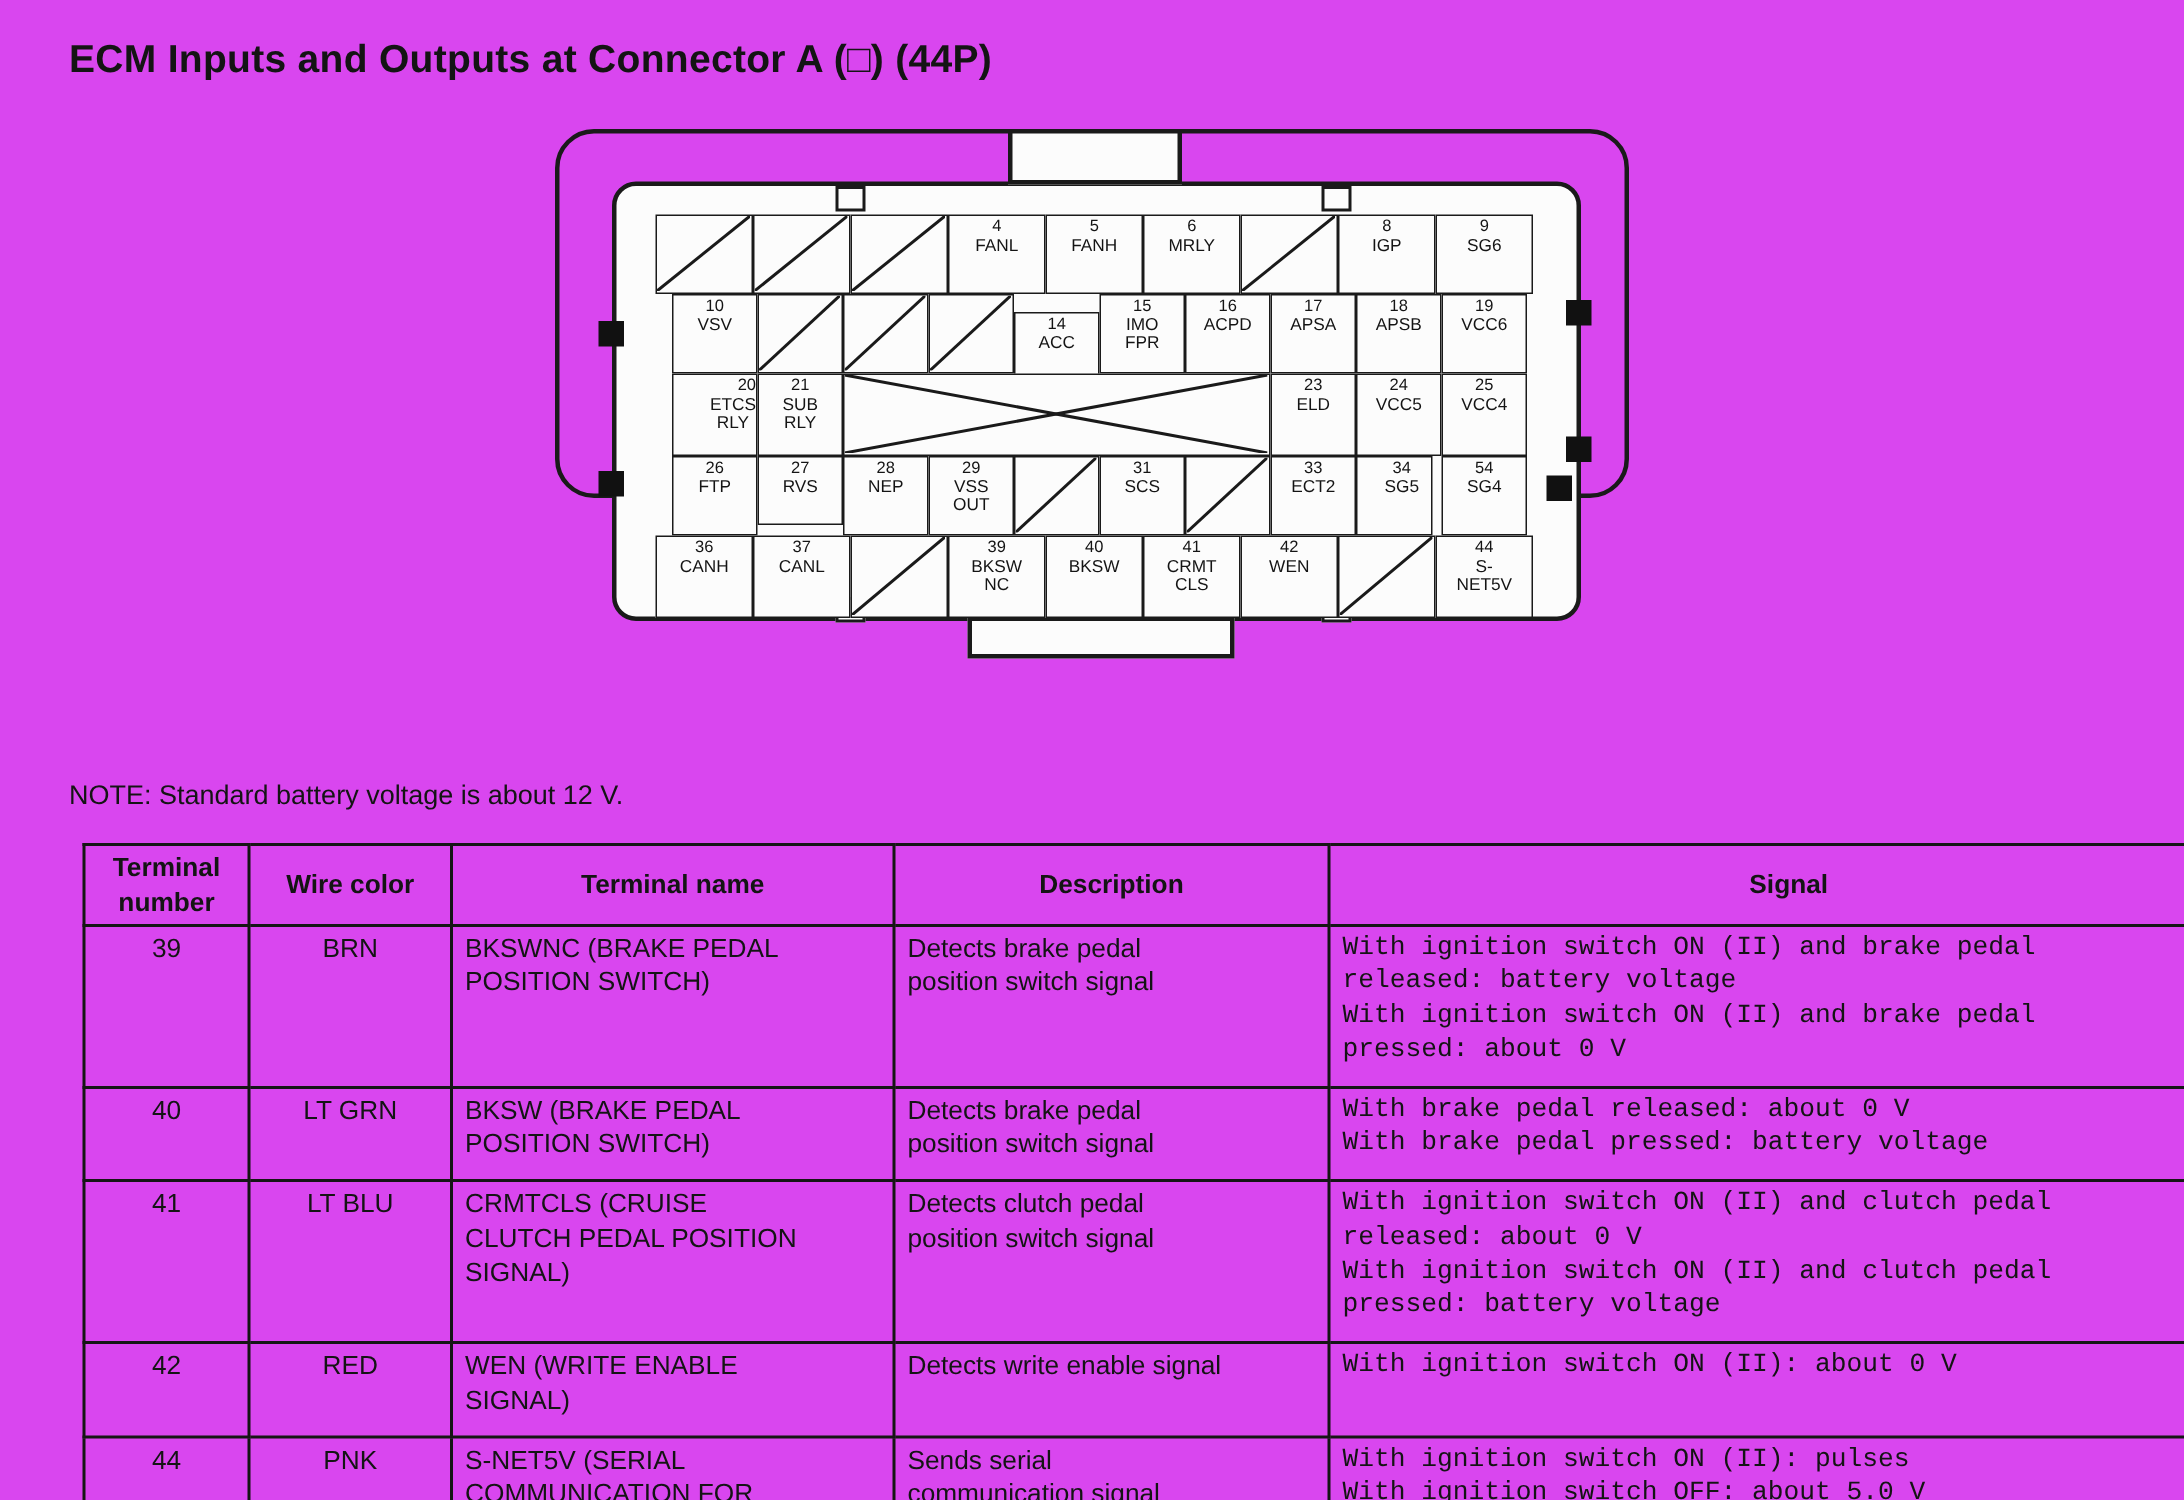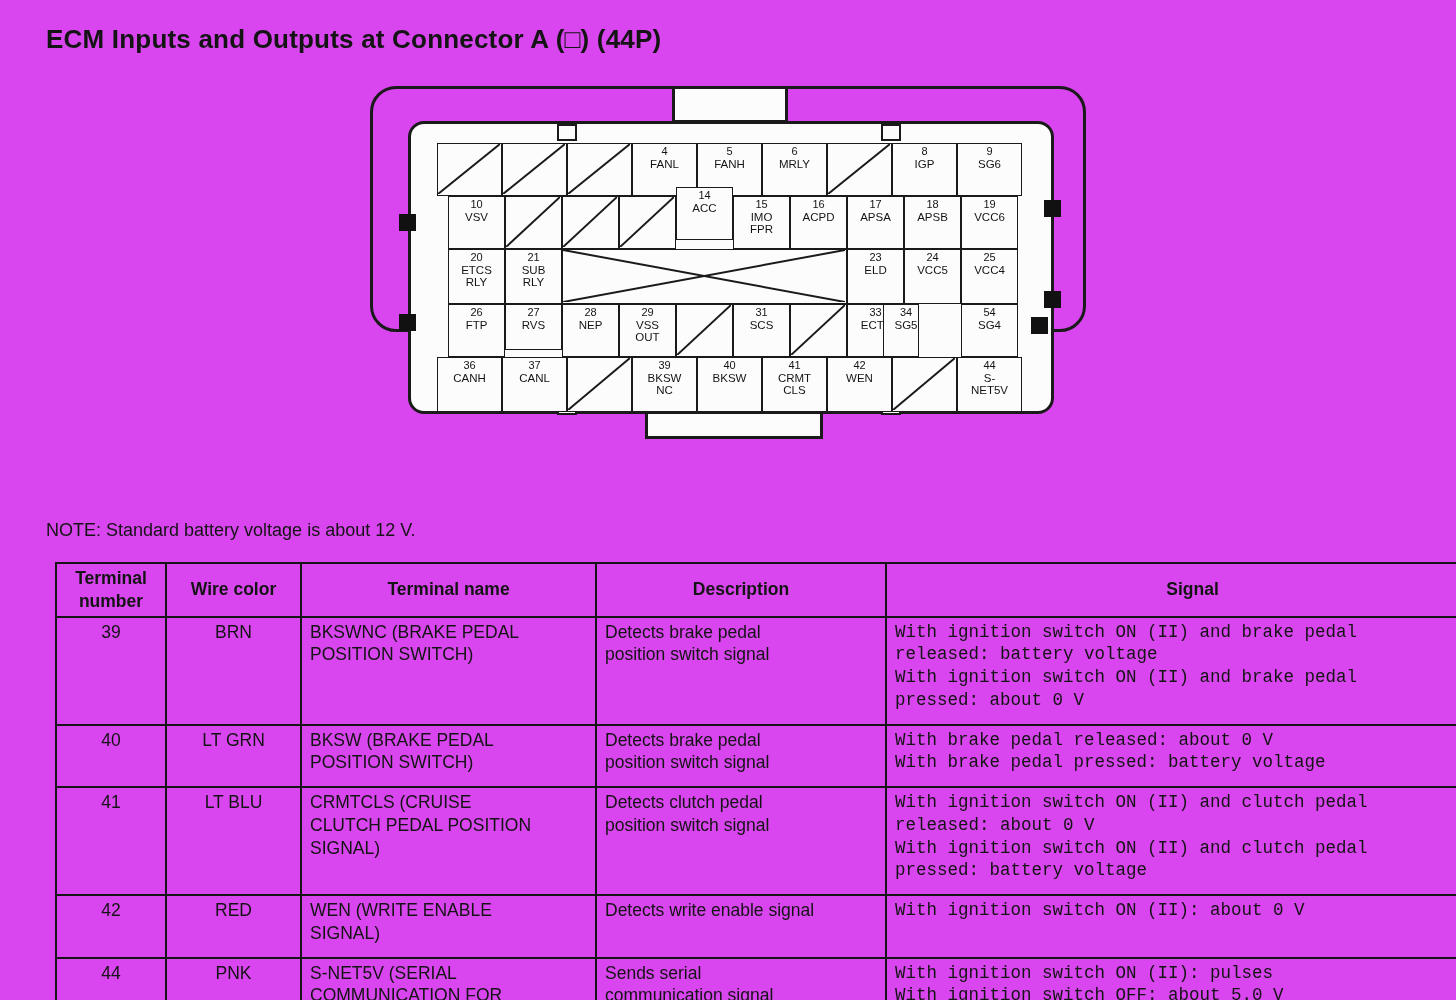--- a/index.html
+++ b/index.html
@@ -147,21 +147,21 @@
         <div class="pin-cell" style="left: 562px; top: 196px; width: 57px; height: 53px;">
           <svg width="54" height="50" viewBox="0 0 54 50">
             <line x1="0" y1="50" x2="54" y2="0" stroke="#1a1a1a" stroke-width="2"></line>
           </svg>
         </div>
         <div class="pin-cell" style="left: 619px; top: 196px; width: 57px; height: 53px;">
           <svg width="54" height="50" viewBox="0 0 54 50">
             <line x1="0" y1="50" x2="54" y2="0" stroke="#1a1a1a" stroke-width="2"></line>
           </svg>
         </div>
-        <div class="pin-cell" style="left: 676px; top: 187px; width: 57px; height: 53px;">
+        <div class="pin-cell" style="left: 676px; top: 208px; width: 57px; height: 53px;">
           <div class="pin-num">14</div>
           <div class="pin-label">ACC</div>
         </div>
         <div class="pin-cell" style="left: 733px; top: 196px; width: 57px; height: 53px;">
           <div class="pin-num">15</div>
           <div class="pin-label">IMO
 FPR</div>
         </div>
         <div class="pin-cell" style="left: 790px; top: 196px; width: 57px; height: 53px;">
           <div class="pin-num">16</div>
@@ -172,21 +172,21 @@
           <div class="pin-label">APSA</div>
         </div>
         <div class="pin-cell" style="left: 904px; top: 196px; width: 57px; height: 53px;">
           <div class="pin-num">18</div>
           <div class="pin-label">APSB</div>
         </div>
         <div class="pin-cell" style="left: 961px; top: 196px; width: 57px; height: 53px;">
           <div class="pin-num">19</div>
           <div class="pin-label">VCC6</div>
         </div>
-        <div class="pin-cell" style="left: 448px; top: 249px; width: 57px; height: 55px;">
+        <div class="pin-cell" style="left: 448px; top: 249px; width: 57px; height: 55px; align-items: flex-end;">
           <div class="pin-num">20</div>
           <div class="pin-label">ETCS
 RLY</div>
         </div>
         <div class="pin-cell" style="left: 505px; top: 249px; width: 57px; height: 55px;">
           <div class="pin-num">21</div>
           <div class="pin-label">SUB
 RLY</div>
         </div>
         <div class="pin-cell" style="left: 562px; top: 249px; width: 285px; height: 55px;">
@@ -235,21 +235,21 @@
         </div>
         <div class="pin-cell" style="left: 790px; top: 304px; width: 57px; height: 53px;">
           <svg width="54" height="50" viewBox="0 0 54 50">
             <line x1="0" y1="50" x2="54" y2="0" stroke="#1a1a1a" stroke-width="2"></line>
           </svg>
         </div>
         <div class="pin-cell" style="left: 847px; top: 304px; width: 57px; height: 53px;">
           <div class="pin-num">33</div>
           <div class="pin-label">ECT2</div>
         </div>
-        <div class="pin-cell" style="left: 883px; top: 304px; width: 36px; height: 53px; padding-left: 10px;">
+        <div class="pin-cell" style="left: 904px; top: 304px; width: 51px; height: 53px; padding-left: 10px;">
           <div class="pin-num">34</div>
           <div class="pin-label">SG5</div>
         </div>
         <div class="pin-cell" style="left: 961px; top: 304px; width: 57px; height: 53px;">
           <div class="pin-num">54</div>
           <div class="pin-label">SG4</div>
         </div>
         <div class="pin-cell" style="left: 437px; top: 357px; width: 65px; height: 55px;">
           <div class="pin-num">36</div>
           <div class="pin-label">CANH</div>

